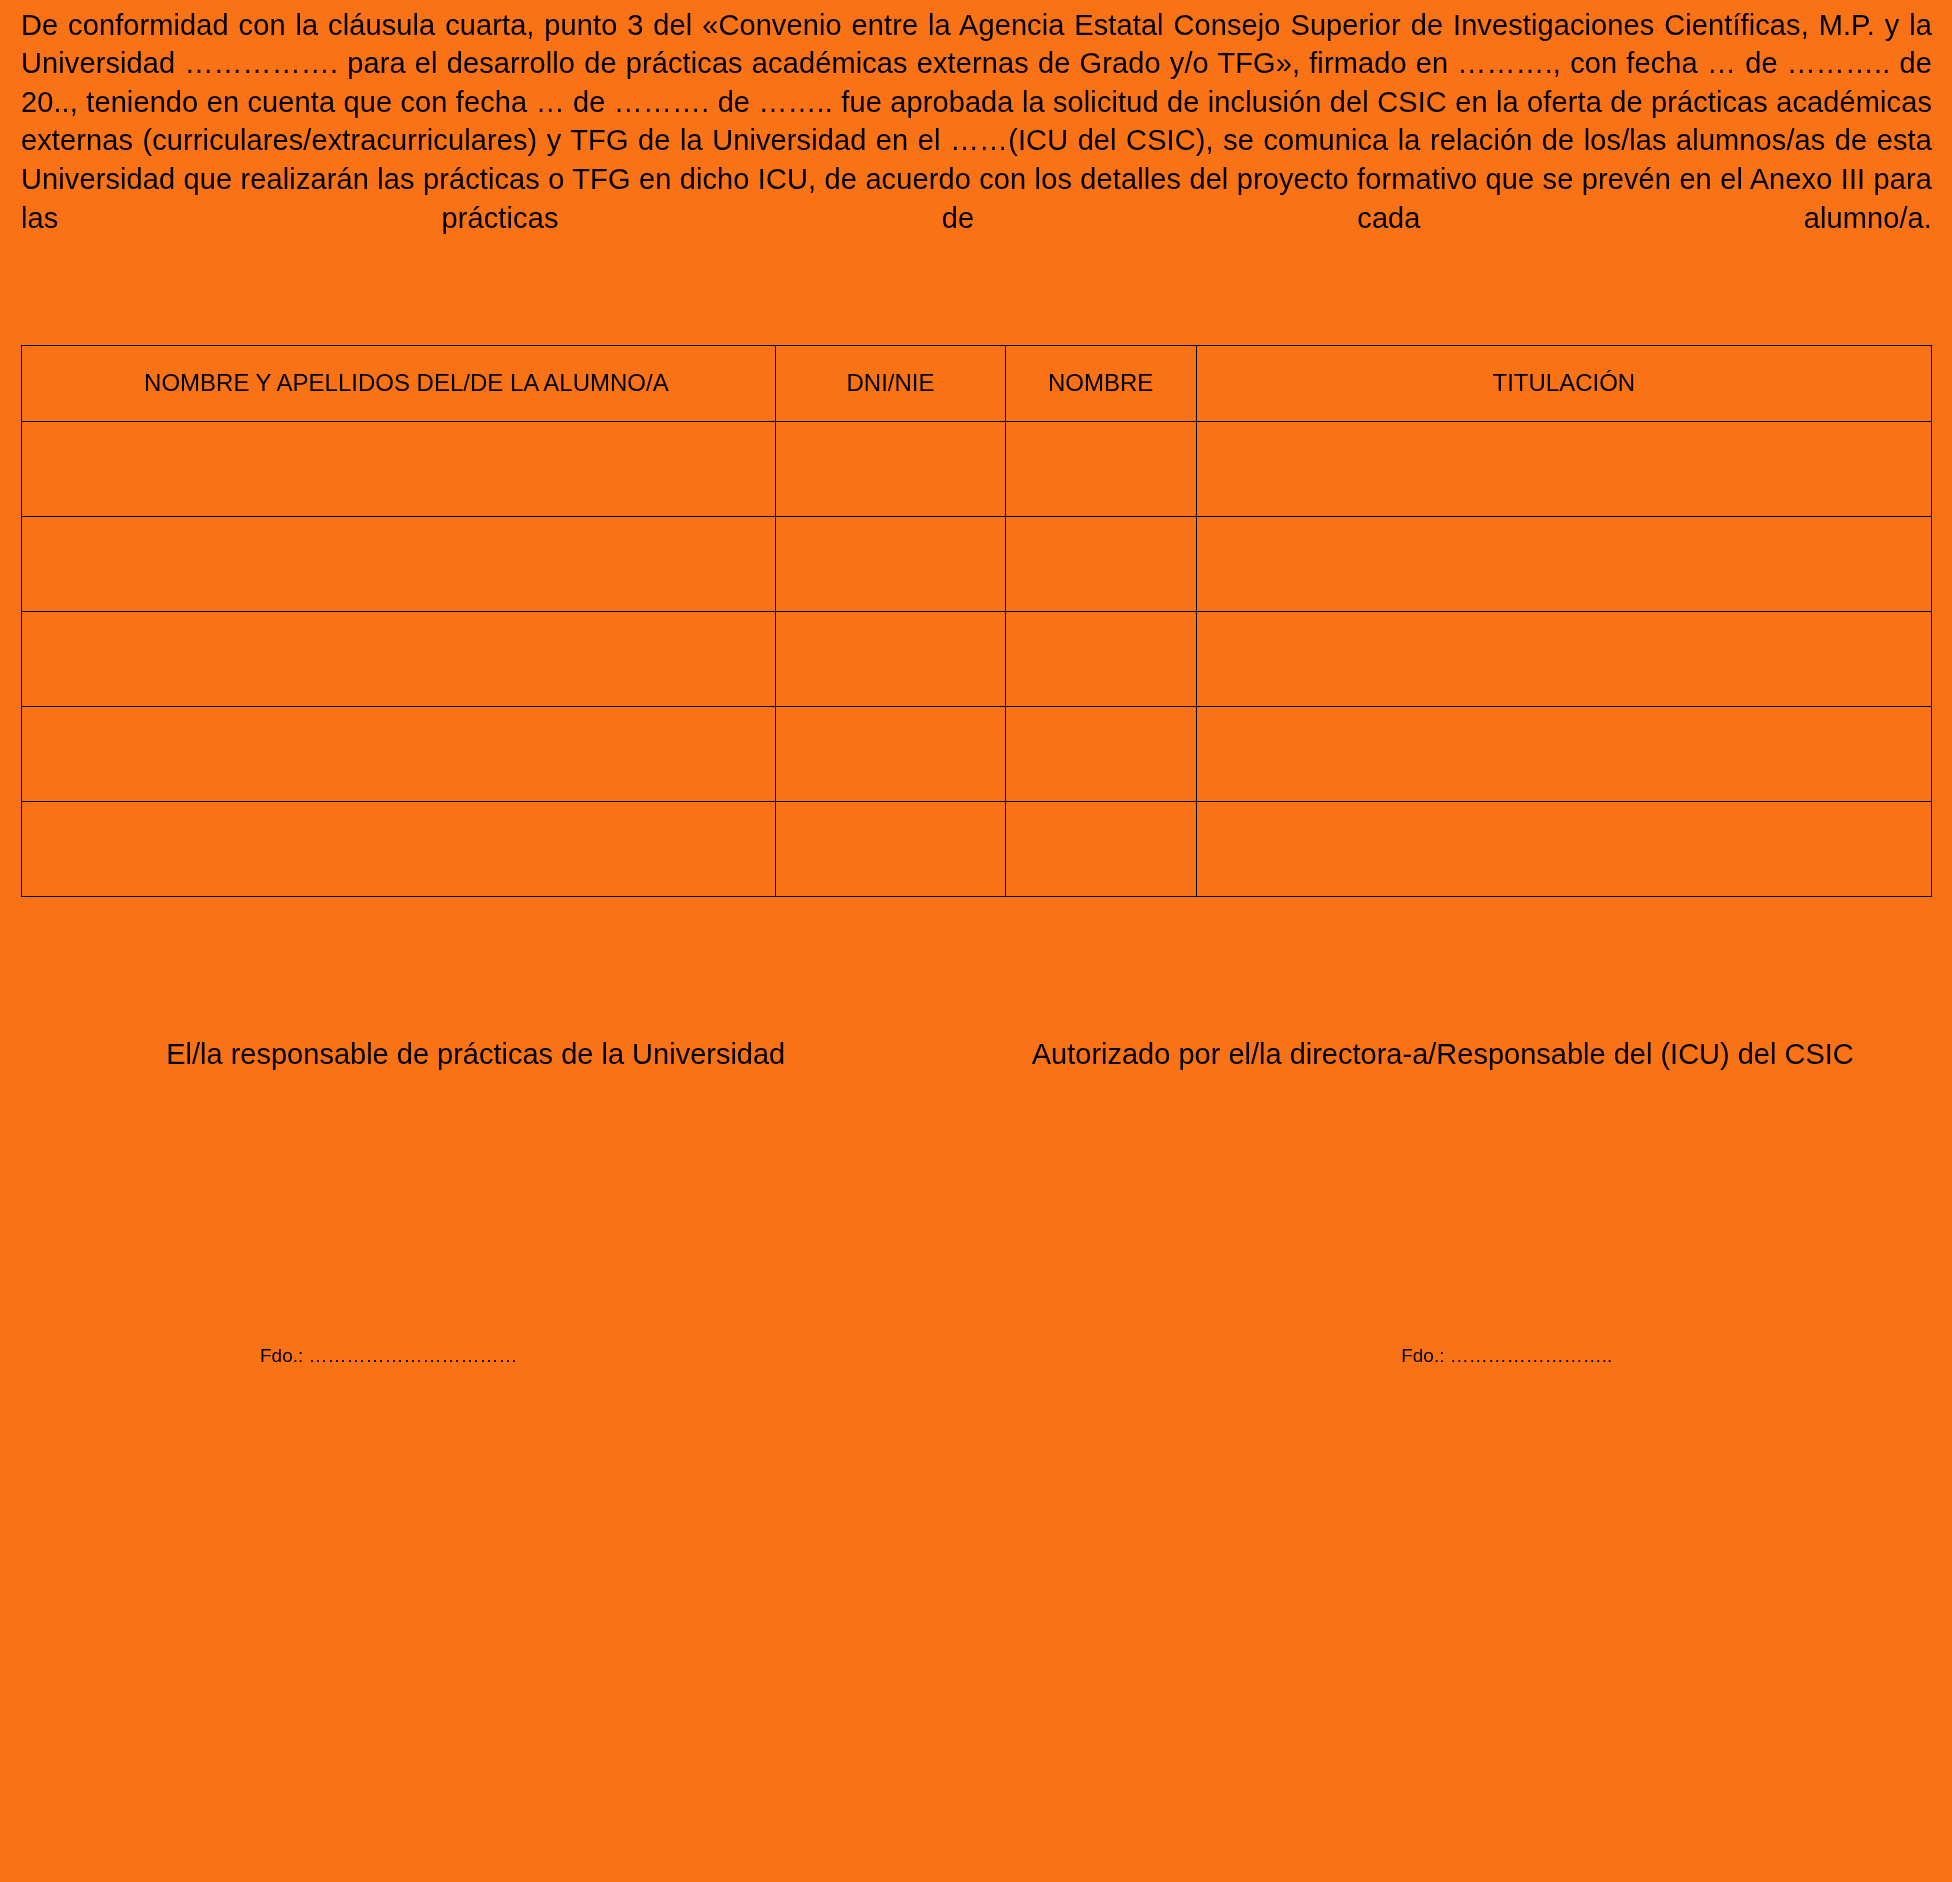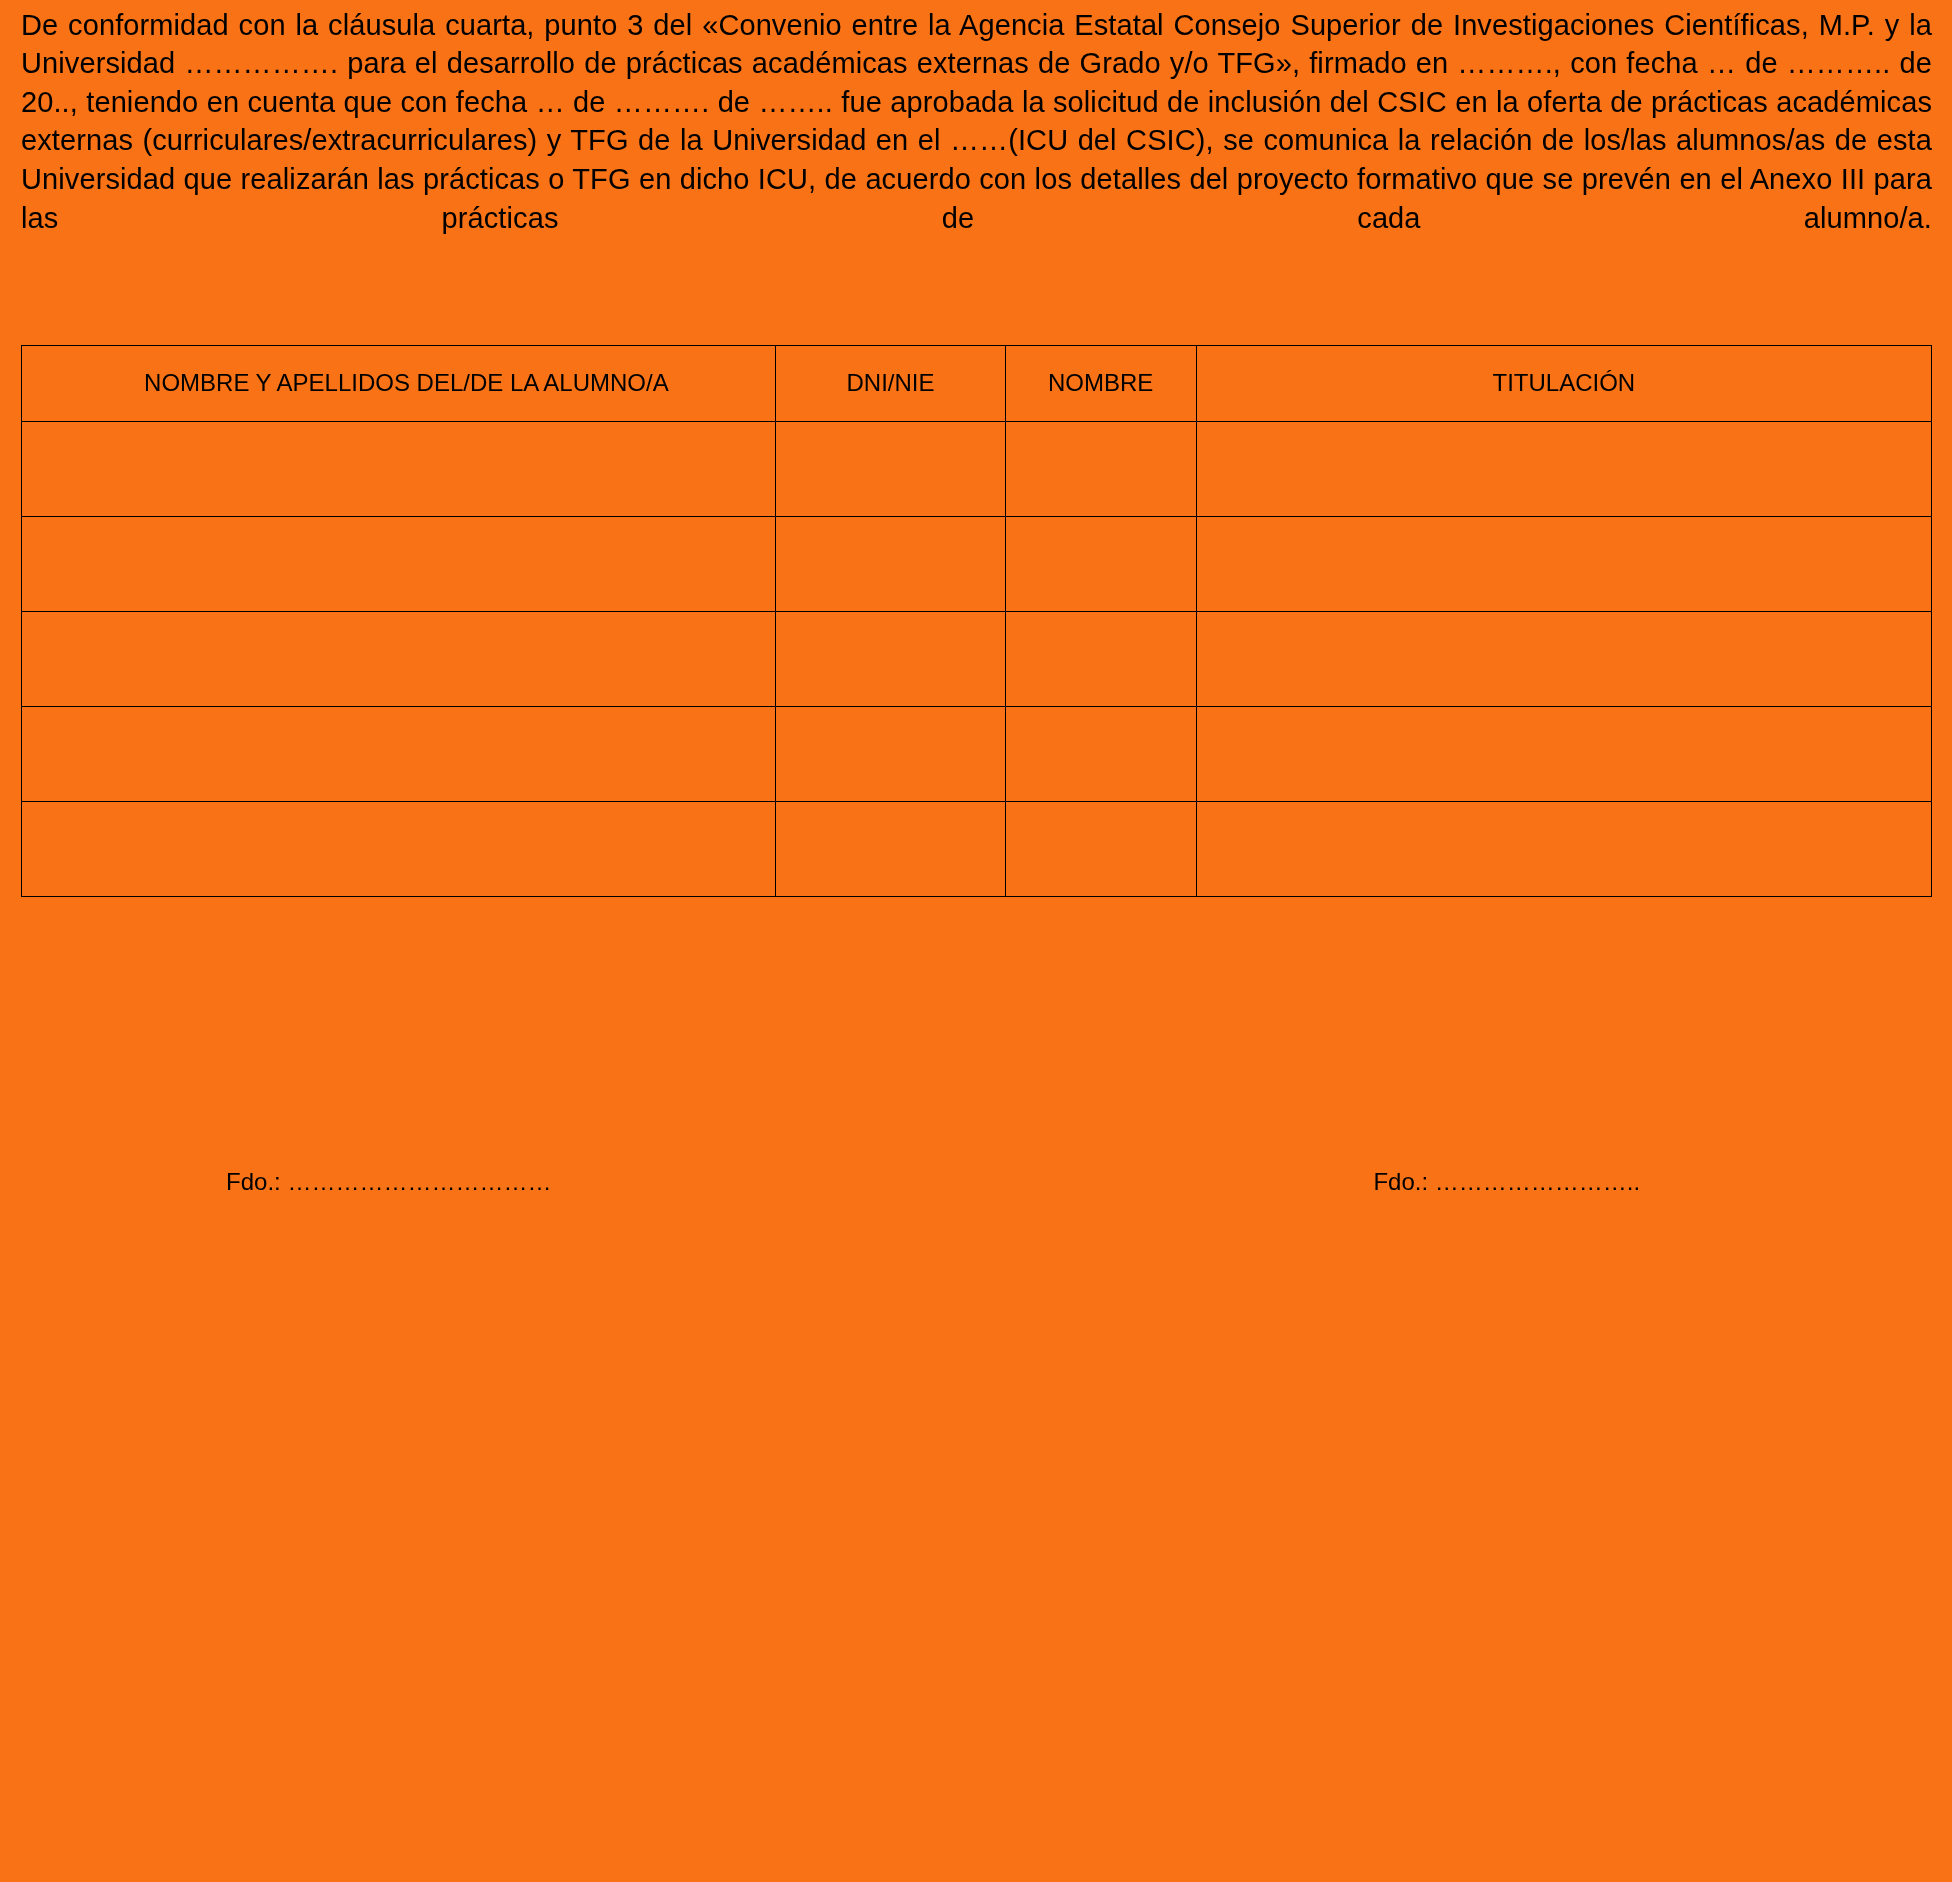--- a/index.html
+++ b/index.html
@@ -79,21 +79,21 @@
     text-align: center;
     line-height: 1.35;
     box-sizing: border-box;
   }
   .sig-col.left { padding-right: 46px; }
   .sig-col.right { padding-left: 34px; padding-right: 57px; }
 
   .fdo-row {
     display: flex;
     margin-top: 271px;
-    font-size: 24px;
+    font-size: 19px;
   }
   .fdo-col {
     flex: 1 1 50%;
     text-align: center;
     box-sizing: border-box;
   }
   .fdo-col.left { padding-right: 220px; }
   .fdo-col.right { padding-left: 124px; padding-right: 19px; }
 </style>
 </head>
@@ -148,20 +148,24 @@
       <tr>
         <td></td>
         <td></td>
         <td></td>
         <td></td>
       </tr>
     </tbody>
   </table>
 
 
+  <div class="signatures">
+    <div class="sig-col left">El/la responsable de prácticas de la Universidad</div>
+    <div class="sig-col right">Autorizado por el/la directora-a/Responsable del (ICU) del CSIC</div>
+  </div>
 
   <div class="fdo-row">
     <div class="fdo-col left">Fdo.: ……………………………</div>
     <div class="fdo-col right">Fdo.: ……………………..</div>
   </div>
 
 </div>
 
 
 </body></html>

